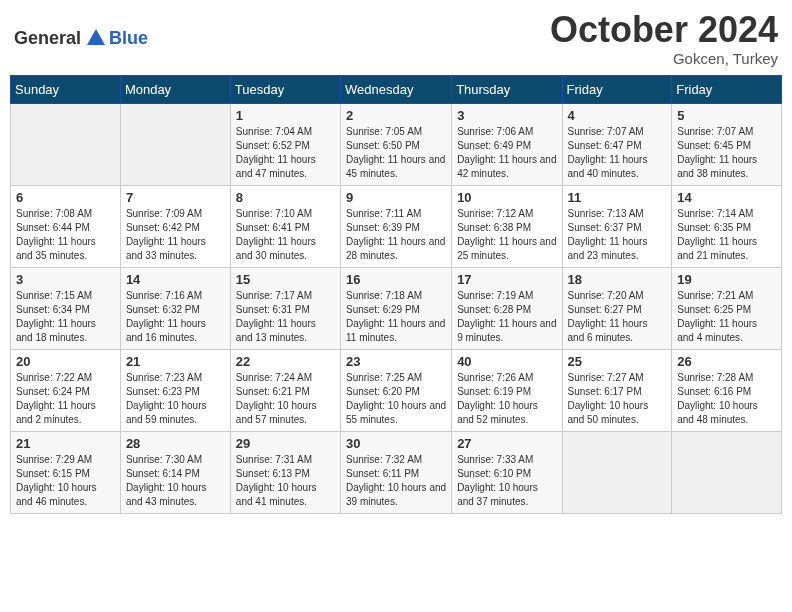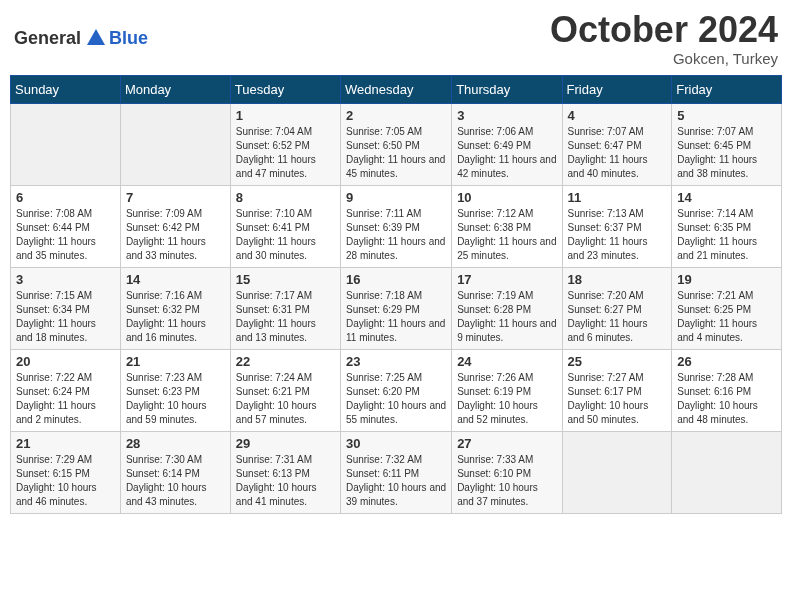--- a/index.html
+++ b/index.html
@@ -222,21 +222,21 @@
         </td>
         <td>
           <span class="day-number">22</span>
           <div class="day-info">Sunrise: 7:24 AM<br>Sunset: 6:21 PM<br>Daylight: 10 hours and 57 minutes.</div>
         </td>
         <td>
           <span class="day-number">23</span>
           <div class="day-info">Sunrise: 7:25 AM<br>Sunset: 6:20 PM<br>Daylight: 10 hours and 55 minutes.</div>
         </td>
         <td>
-          <span class="day-number">24</span>
+          <span class="day-number">40</span>
           <div class="day-info">Sunrise: 7:26 AM<br>Sunset: 6:19 PM<br>Daylight: 10 hours and 52 minutes.</div>
         </td>
         <td>
           <span class="day-number">25</span>
           <div class="day-info">Sunrise: 7:27 AM<br>Sunset: 6:17 PM<br>Daylight: 10 hours and 50 minutes.</div>
         </td>
         <td>
           <span class="day-number">26</span>
           <div class="day-info">Sunrise: 7:28 AM<br>Sunset: 6:16 PM<br>Daylight: 10 hours and 48 minutes.</div>
         </td>

